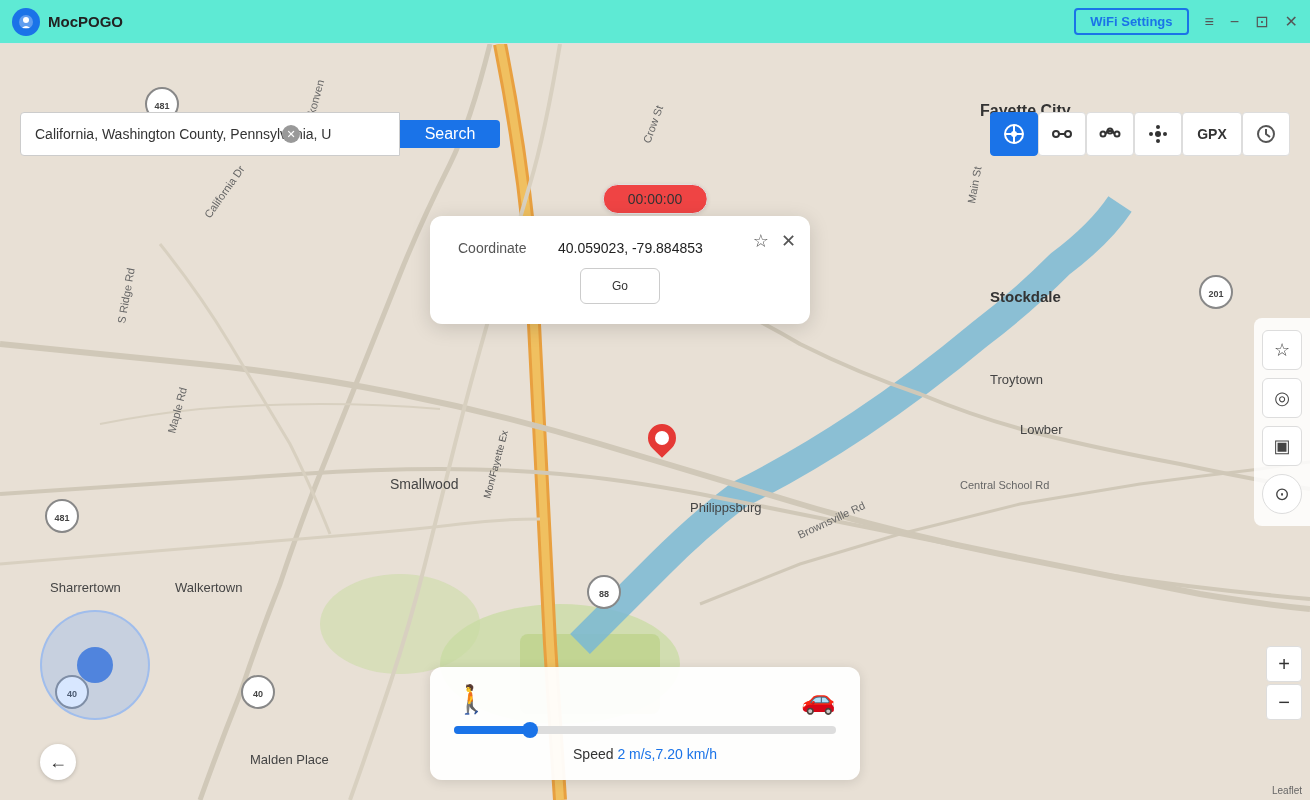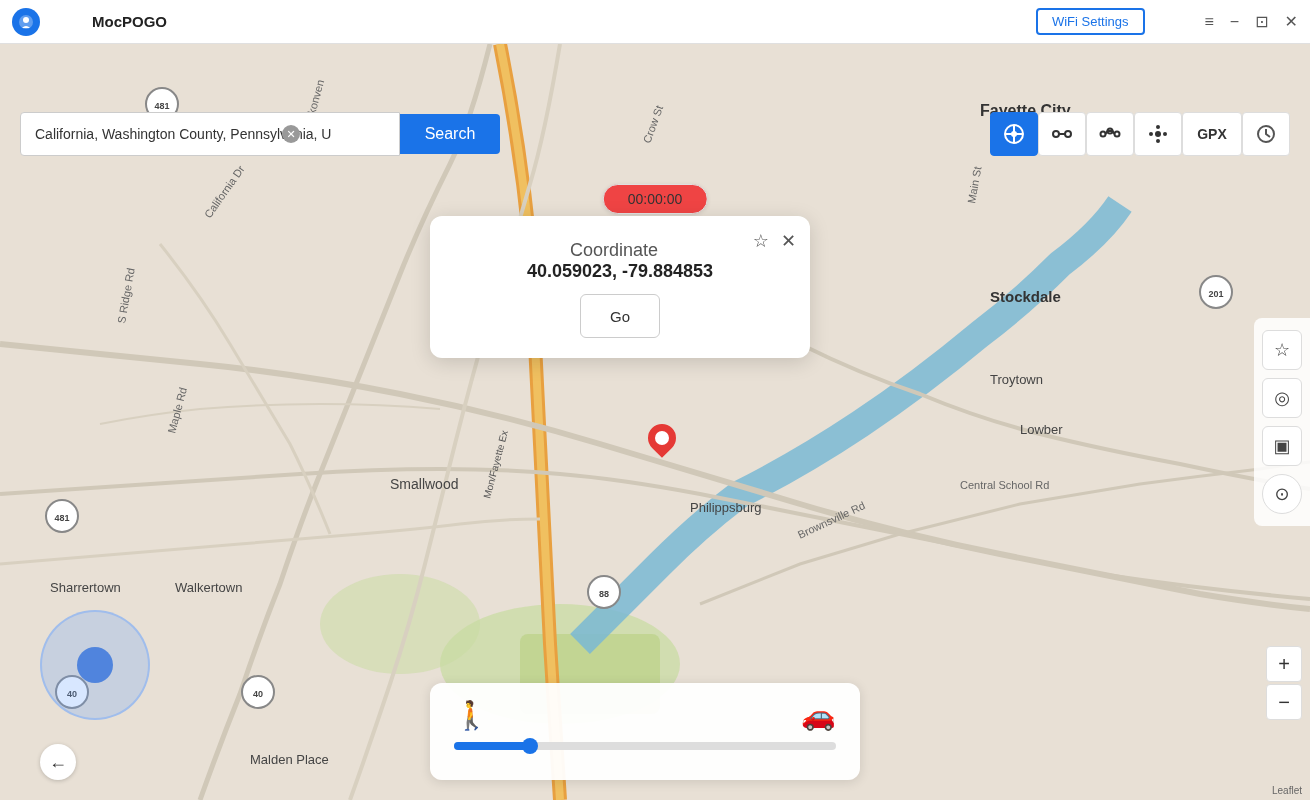--- a/index.html
+++ b/index.html
@@ -1,32 +1,32 @@
 <!DOCTYPE html>
 <html><head>
   <meta charset="utf-8">
   <style>
     * { margin: 0; padding: 0; box-sizing: border-box; }
     body { width: 1310px; height: 800px; overflow: hidden; font-family: -apple-system, BlinkMacSystemFont, 'Segoe UI', sans-serif; background: #f0ebe3; position: relative; }
 
     
     #titlebar {
       position: absolute; top: 0; left: 0; right: 0; height: 44px;
-      background: #ffffff; display: flex; align-items: center;
-      padding: 0 12px; z-index: 100; border-bottom: 1px solid #e0e0e0; gap: 44px;
+      background: #5eead4; display: flex; align-items: center;
+      padding: 0 12px; z-index: 100; border-bottom: 1px solid #e0e0e0;
     }
     #titlebar .logo {
       width: 28px; height: 28px; background: #1a73e8; border-radius: 50%;
       display: flex; align-items: center; justify-content: center; margin-right: 8px;
     }
     #titlebar .logo svg { width: 16px; height: 16px; fill: white; }
     #titlebar .app-name { font-size: 15px; font-weight: 600; color: #222; flex: 1; }
     #titlebar .wifi-btn {
       border: 2px solid #1a73e8; color: #1a73e8; background: transparent;
-      border-radius: 4px; padding: 4px 14px; font-size: 13px; font-weight: 400;
+      border-radius: 4px; padding: 4px 14px; font-size: 13px; font-weight: 700;
       cursor: pointer; margin-right: 16px;
     }
     #titlebar .win-controls { display: flex; gap: 16px; align-items: center; }
     #titlebar .win-controls span { font-size: 16px; color: #555; cursor: pointer; }
 
     
     #map-container {
       position: absolute; top: 44px; left: 0; right: 0; bottom: 0;
       background: #e8e0d5; overflow: hidden;
     }
@@ -46,21 +46,21 @@
       padding: 0 32px 0 14px; font-size: 14px; background: #fff; outline: none;
       color: #333;
     }
     #search-clear {
       position: absolute; right: 100px; top: 50%; transform: translateY(-50%);
       width: 18px; height: 18px; background: #999; border-radius: 50%;
       display: flex; align-items: center; justify-content: center;
       cursor: pointer; color: white; font-size: 11px;
     }
     #search-btn {
-      width: 100px; height: 40px; background: #1a73e8; color: #fff;
+      width: 100px; height: 28px; background: #1a73e8; color: #fff;
       border: none; border-radius: 0 4px 4px 0; font-size: 16px; font-weight: 500;
       cursor: pointer;
     }
 
     
     #mode-buttons {
       position: absolute; top: 68px; right: 20px; display: flex; align-items: center;
       z-index: 50; 
     }
     .mode-btn {
@@ -91,27 +91,27 @@
     
     #info-popup {
       position: absolute; top: 172px; left: 430px; width: 380px;
       background: #fff; border-radius: 12px; padding: 24px 28px 20px;
       z-index: 60; box-shadow: 0 4px 20px rgba(0,0,0,0.15);
     }
     #info-popup .popup-header {
       position: absolute; top: 14px; right: 14px; display: flex; gap: 12px;
     }
     #info-popup .popup-header span { cursor: pointer; font-size: 18px; color: #555; }
-    .popup-row { display: flex; align-items: center; margin-bottom: 12px; font-size: 18px; flex-direction: column; }
+    .popup-row { display: flex; align-items: center; margin-bottom: 12px; font-size: 14px; }
     .popup-row .label { color: #555; width: 100px; }
-    .popup-row .value { color: #222; font-weight: 700; }
+    .popup-row .value { color: #222; font-weight: 400; }
     .go-btn {
       display: block; margin: 4px auto 0;
-      width: 80px; height: 44px; background: #fff; border: 1px solid #ccc;
-      border-radius: 6px; font-size: 15px; cursor: pointer; color: #333;
+      width: 80px; height: 36px; background: #fff; border: 1px solid #ccc;
+      border-radius: 6px; font-size: 12px; cursor: pointer; color: #333;
     }
 
     
     #speed-control {
       position: absolute; bottom: 20px; left: 430px; width: 430px;
       background: rgba(255,255,255,0.95); border-radius: 12px;
       padding: 16px 24px 18px; z-index: 60;
       box-shadow: 0 2px 12px rgba(0,0,0,0.12);
     }
     .speed-icons { display: flex; justify-content: space-between; align-items: center; margin-bottom: 10px; }
@@ -361,20 +361,23 @@
 
   <div id="speed-control">
     <div class="speed-icons">
       <span>🚶</span>
       <span>🚗</span>
     </div>
     <div class="speed-slider-wrap">
       <div class="speed-slider-fill"></div>
       <div class="speed-slider-thumb"></div>
     </div>
+    <div class="speed-label">
+      Speed <span>2 m/s,7.20 km/h</span>
+    </div>
   </div>
 
   <div id="joystick">
     <div class="joystick-outer">
       <div class="joystick-inner"></div>
     </div>
   </div>
 
   <div id="back-btn">←</div>
 

